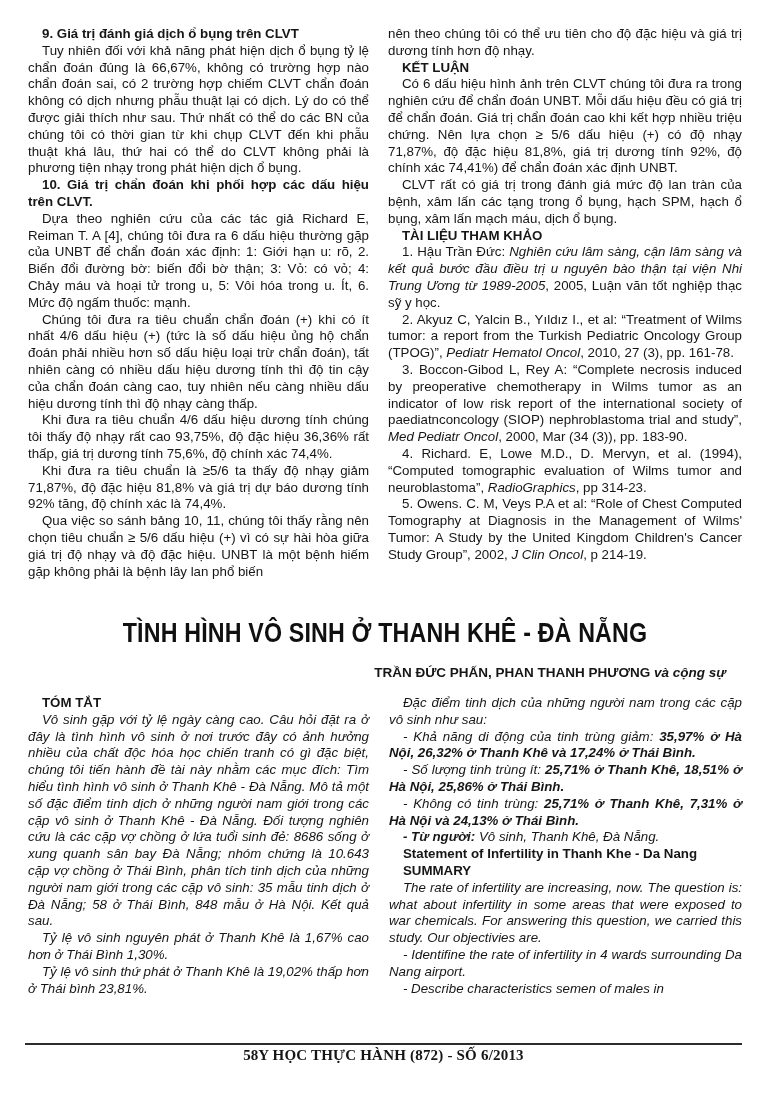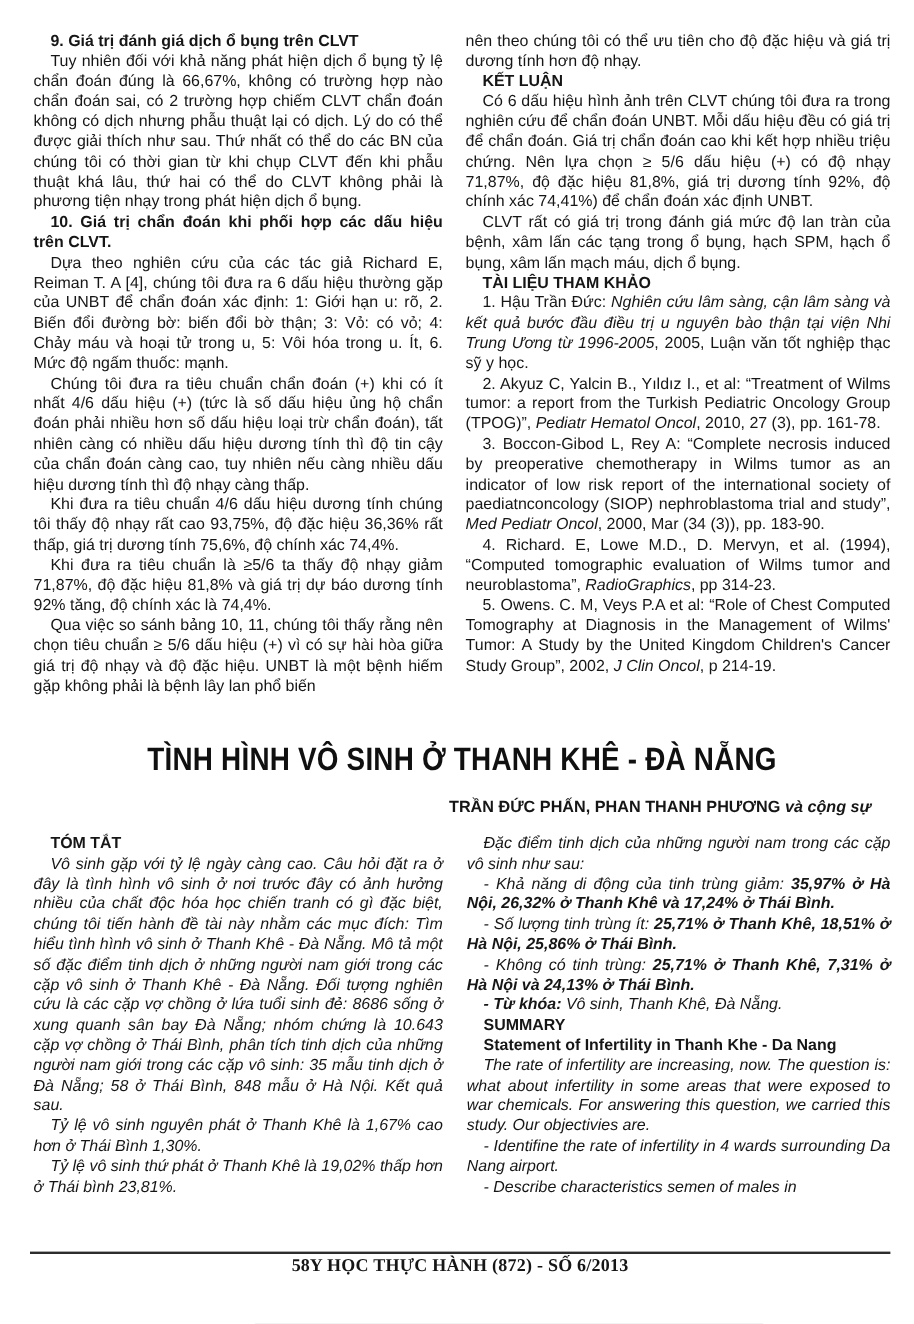--- a/index.html
+++ b/index.html
@@ -52,21 +52,21 @@
         <p class="ind">Khi đưa ra tiêu chuẩn 4/6 dấu hiệu dương tính chúng tôi thấy độ nhạy rất cao 93,75%, độ đặc hiệu 36,36% rất thấp, giá trị dương tính 75,6%, độ chính xác 74,4%.</p>
         <p class="ind">Khi đưa ra tiêu chuẩn là ≥5/6 ta thấy độ nhạy giảm 71,87%, độ đặc hiệu 81,8% và giá trị dự báo dương tính 92% tăng, độ chính xác là 74,4%.</p>
         <p class="ind">Qua việc so sánh bảng 10, 11, chúng tôi thấy rằng nên chọn tiêu chuẩn ≥ 5/6 dấu hiệu (+) vì có sự hài hòa giữa giá trị độ nhạy và độ đặc hiệu. UNBT là một bệnh hiếm gặp không phải là bệnh lây lan phổ biến</p>
       </div>
       <div class="col">
         <p>nên theo chúng tôi có thể ưu tiên cho độ đặc hiệu và giá trị dương tính hơn độ nhạy.</p>
         <p class="h ind">KẾT LUẬN</p>
         <p class="ind">Có 6 dấu hiệu hình ảnh trên CLVT chúng tôi đưa ra trong nghiên cứu để chẩn đoán UNBT. Mỗi dấu hiệu đều có giá trị để chẩn đoán. Giá trị chẩn đoán cao khi kết hợp nhiều triệu chứng. Nên lựa chọn ≥ 5/6 dấu hiệu (+) có độ nhạy 71,87%, độ đặc hiệu 81,8%, giá trị dương tính 92%, độ chính xác 74,41%) để chẩn đoán xác định UNBT.</p>
         <p class="ind">CLVT rất có giá trị trong đánh giá mức độ lan tràn của bệnh, xâm lấn các tạng trong ổ bụng, hạch SPM, hạch ổ bụng, xâm lấn mạch máu, dịch ổ bụng.</p>
         <p class="h ind">TÀI LIỆU THAM KHẢO</p>
-        <p class="ind"><span>1. Hậu Trần Đức: </span><span class="it">Nghiên cứu lâm sàng, cận lâm sàng và kết quả bước đầu điều trị u nguyên bào thận tại viện Nhi Trung Ương từ 1996-2005</span><span>, 2005, Luận văn tốt nghiệp thạc sỹ y học.</span></p>
+        <p class="ind"><span>1. Hậu Trần Đức: </span><span class="it">Nghiên cứu lâm sàng, cận lâm sàng và kết quả bước đầu điều trị u nguyên bào thận tại viện Nhi Trung Ương từ 1989-2005</span><span>, 2005, Luận văn tốt nghiệp thạc sỹ y học.</span></p>
         <p class="ind"><span>2. Akyuz C, Yalcin B., Yıldız I., et al: “Treatment of Wilms tumor: a report from the Turkish Pediatric Oncology Group (TPOG)”, </span><span class="it">Pediatr Hematol Oncol</span><span>, 2010, 27 (3), pp. 161-78.</span></p>
         <p class="ind"><span>3. Boccon-Gibod L, Rey A: “Complete necrosis induced by preoperative chemotherapy in Wilms tumor as an indicator of low risk report of the international society of paediatnconcology (SIOP) nephroblastoma trial and study”, </span><span class="it">Med Pediatr Oncol</span><span>, 2000, Mar (34 (3)), pp. 183-90.</span></p>
         <p class="ind"><span>4. Richard. E, Lowe M.D., D. Mervyn, et al. (1994), “Computed tomographic evaluation of Wilms tumor and neuroblastoma”, </span><span class="it">RadioGraphics</span><span>, pp 314-23.</span></p>
         <p class="ind"><span>5. Owens. C. M, Veys P.A et al: “Role of Chest Computed Tomography at Diagnosis in the Management of Wilms' Tumor: A Study by the United Kingdom Children's Cancer Study Group”, 2002, </span><span class="it">J Clin Oncol</span><span>, p 214-19.</span></p>
       </div>
     </div>
 
     <div class="title-block">
       <div class="article-title">TÌNH HÌNH VÔ SINH Ở THANH KHÊ - ĐÀ NẴNG</div>
       <div class="authors"><span class="names">TRẦN ĐỨC PHẤN, PHAN THANH PHƯƠNG </span><span class="etal">và cộng sự</span></div>
@@ -77,23 +77,23 @@
         <p class="h ind">TÓM TẮT</p>
         <p class="it ind">Vô sinh gặp với tỷ lệ ngày càng cao. Câu hỏi đặt ra ở đây là tình hình vô sinh ở nơi trước đây có ảnh hưởng nhiều của chất độc hóa học chiến tranh có gì đặc biệt, chúng tôi tiến hành đề tài này nhằm các mục đích: Tìm hiểu tình hình vô sinh ở Thanh Khê - Đà Nẵng. Mô tả một số đặc điểm tinh dịch ở những người nam giới trong các cặp vô sinh ở Thanh Khê - Đà Nẵng. Đối tượng nghiên cứu là các cặp vợ chồng ở lứa tuổi sinh đẻ: 8686 sống ở xung quanh sân bay Đà Nẵng; nhóm chứng là 10.643 cặp vợ chồng ở Thái Bình, phân tích tinh dịch của những người nam giới trong các cặp vô sinh: 35 mẫu tinh dịch ở Đà Nẵng; 58 ở Thái Bình, 848 mẫu ở Hà Nội. Kết quả sau.</p>
         <p class="it ind">Tỷ lệ vô sinh nguyên phát ở Thanh Khê là 1,67% cao hơn ở Thái Bình 1,30%.</p>
         <p class="it ind">Tỷ lệ vô sinh thứ phát ở Thanh Khê là 19,02% thấp hơn ở Thái bình 23,81%.</p>
       </div>
       <div class="col">
         <p class="it ind">Đặc điểm tinh dịch của những người nam trong các cặp vô sinh như sau:</p>
         <p class="it ind"><span>- Khả năng di động của tinh trùng giảm: </span><span class="bst">35,97% ở Hà Nội, 26,32% ở Thanh Khê và 17,24% ở Thái Bình.</span></p>
         <p class="it ind"><span>- Số lượng tinh trùng ít: </span><span class="bst">25,71% ở Thanh Khê, 18,51% ở Hà Nội, 25,86% ở Thái Bình.</span></p>
         <p class="it ind"><span>- Không có tinh trùng: </span><span class="bst">25,71% ở Thanh Khê, 7,31% ở Hà Nội và 24,13% ở Thái Bình.</span></p>
-        <p class="it ind"><span class="bst">- Từ khóa: </span><span>Vô sinh, Thanh Khê, Đà Nẵng.</span></p>
+        <p class="it ind"><span class="bst">- Từ người: </span><span>Vô sinh, Thanh Khê, Đà Nẵng.</span></p>
+        <p class="h ind">Statement of Infertility in Thanh Khe - Da Nang</p>
         <p class="h ind">SUMMARY</p>
-        <p class="h ind">Statement of Infertility in Thanh Khe - Da Nang</p>
         <p class="it ind">The rate of infertility are increasing, now. The question is: what about infertility in some areas that were exposed to war chemicals. For answering this question, we carried this study. Our objectivies are.</p>
         <p class="it ind">- Identifine the rate of infertility in 4 wards surrounding Da Nang airport.</p>
         <p class="it ind">- Describe characteristics semen of males in</p>
       </div>
     </div>
 
   </div>
 
   <div class="footer">
     <span class="pageno">58</span>

